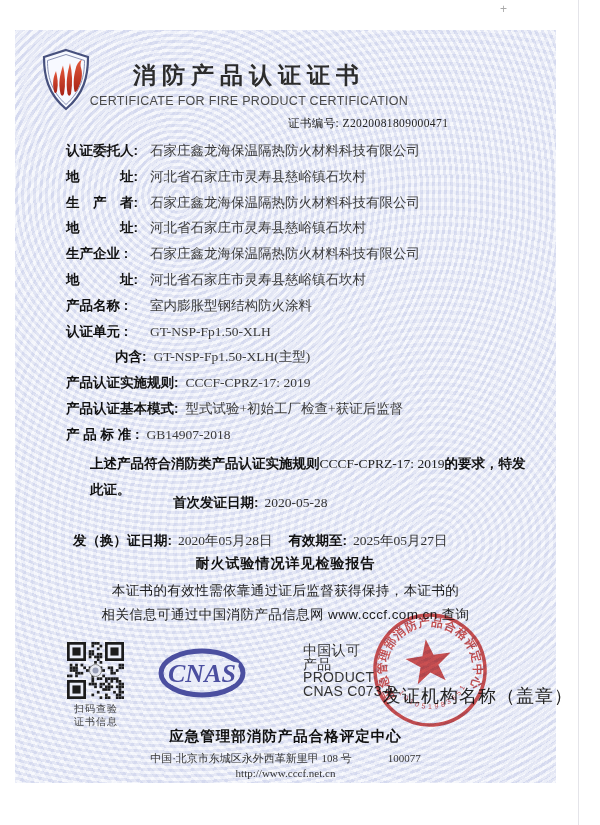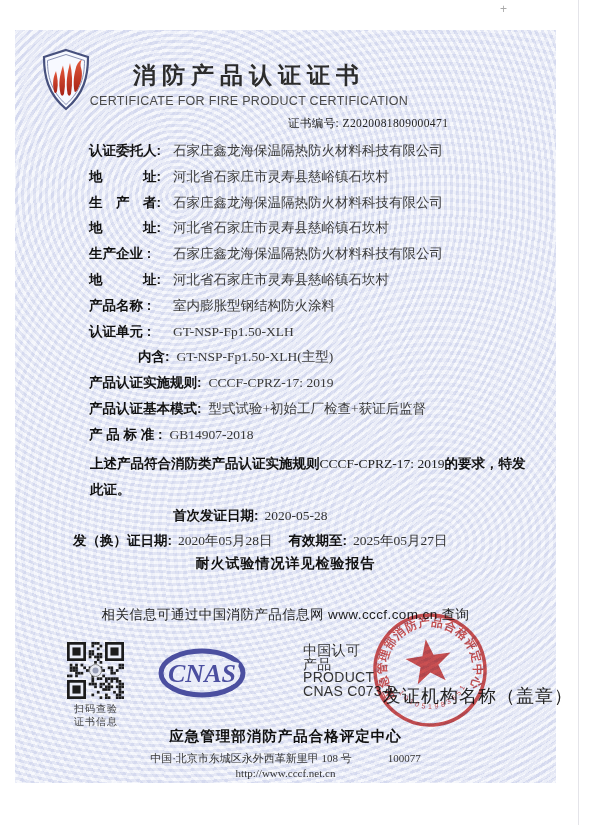--- a/index.html
+++ b/index.html
@@ -13,34 +13,34 @@
           repeating-radial-gradient(circle at 30% 22%, rgba(255,255,255,.40) 0 3px, rgba(178,186,224,.20) 3px 6px),
           repeating-radial-gradient(circle at 78% 68%, rgba(255,255,255,.35) 0 4px, rgba(178,186,224,.14) 4px 8px),
           repeating-linear-gradient(115deg, rgba(255,255,255,.18) 0 2px, rgba(190,196,232,.12) 2px 5px);}
   .logo{position:absolute;left:22px;top:18px;}
   .title{position:absolute;left:60px;top:30px;width:348px;text-align:center;
          font-size:23px;font-weight:bold;letter-spacing:6px;color:#2c2c2c;white-space:nowrap;}
   .subtitle{position:absolute;left:24px;top:64px;width:420px;text-align:center;
          font-size:12.5px;color:#4a4a4a;letter-spacing:.3px;white-space:nowrap;}
   .certno{position:absolute;left:273px;top:86px;font-family:"Liberation Serif","DejaVu Serif",serif;
          font-size:11.5px;color:#222;letter-spacing:.4px;white-space:nowrap;}
-  .rows{position:absolute;left:74px;top:108px;width:482px;}
+  .rows{position:absolute;left:51px;top:108px;width:482px;}
   .row{line-height:25.8px;font-size:13.5px;white-space:nowrap;}
   .row .lbl{font-weight:bold;color:#111;display:inline-block;min-width:77px;}
   .row.nolw .lbl{min-width:0;}
   .row.indent{padding-left:49px;}
   .row .val{font-family:"Liberation Serif","DejaVu Serif",serif;color:#3a3a3a;padding-left:7px;}
   .statement{position:absolute;left:75px;top:421px;width:500px;font-size:13.5px;line-height:25.5px;color:#111;}
   .statement .b{font-weight:bold;}
   .statement .code{font-family:"Liberation Serif","DejaVu Serif",serif;font-weight:normal;color:#222;}
   .dline{position:absolute;font-size:13.5px;white-space:nowrap;}
   .dline .lbl2{font-weight:bold;color:#111;}
   .dline .dval{font-family:"Liberation Serif","DejaVu Serif",serif;color:#333;padding-left:6px;}
   .dline .gap{margin-left:16px;}
-  .first-issue{left:158px;top:477px;}
+  .first-issue{left:158px;top:464px;}
   .issue-line{left:58px;top:502px;}
   .fire-note{position:absolute;left:0;top:525px;width:541px;text-align:center;
              font-weight:bold;font-size:14px;color:#111;letter-spacing:1px;}
   .vnote{position:absolute;left:0;width:541px;text-align:center;font-size:13.5px;color:#1d1d1d;letter-spacing:.4px;}
   .v1{top:552px;} .v2{top:576px;}
   .qr{position:absolute;left:52px;top:612px;width:57px;height:57px;}
   .qr-cap{position:absolute;left:48px;top:673px;width:66px;text-align:center;
           font-size:10px;line-height:12.5px;color:#444;letter-spacing:1px;}
   .cnas{position:absolute;left:143px;top:616px;}
   .accred{position:absolute;left:248px;top:614px;font-size:14px;line-height:13.5px;color:#333;letter-spacing:.3px;margin-left:40px;}
@@ -107,20 +107,21 @@
     </div>
 
     <div class="dline first-issue">
       <span class="lbl2">首次发证日期:</span><span class="dval">2020-05-28</span>
     </div>
     <div class="dline issue-line">
       <span class="lbl2">发（换）证日期:</span><span class="dval">2020年05月28日</span><span class="lbl2 gap">有效期至:</span><span class="dval">2025年05月27日</span>
     </div>
 
     <div class="fire-note">耐火试验情况详见检验报告</div>
+    <div class="vnote v1">本证书的有效性需依靠通过证后监督获得保持，本证书的</div>
     <div class="vnote v2">相关信息可通过中国消防产品信息网 www.cccf.com.cn 查询</div>
 
     <div class="qr">
       <svg id="qrsvg" width="57" height="57" viewBox="0 0 57 57">
           <rect x="24.42857142857143" y="0" width="2.7142857142857144" height="2.7142857142857144" fill="#1c1c1c"></rect>
           <rect x="27.142857142857146" y="0" width="2.7142857142857144" height="2.7142857142857144" fill="#1c1c1c"></rect>
           <rect x="29.857142857142858" y="0" width="2.7142857142857144" height="2.7142857142857144" fill="#1c1c1c"></rect>
           <rect x="24.42857142857143" y="2.7142857142857144" width="2.7142857142857144" height="2.7142857142857144" fill="#1c1c1c"></rect>
           <rect x="32.57142857142857" y="2.7142857142857144" width="2.7142857142857144" height="2.7142857142857144" fill="#1c1c1c"></rect>
           <rect x="29.857142857142858" y="5.428571428571429" width="2.7142857142857144" height="2.7142857142857144" fill="#1c1c1c"></rect>

